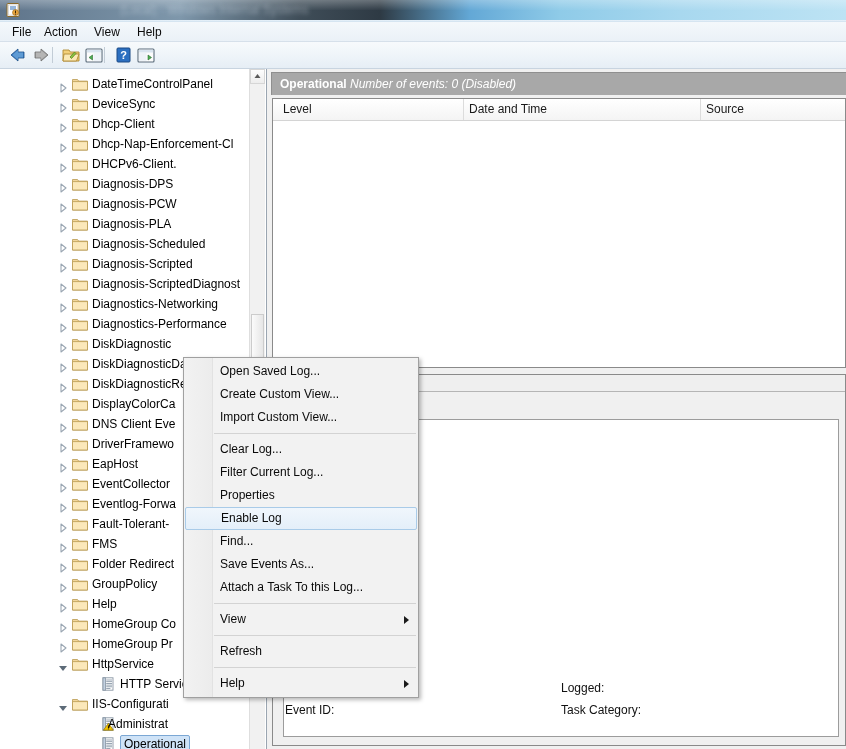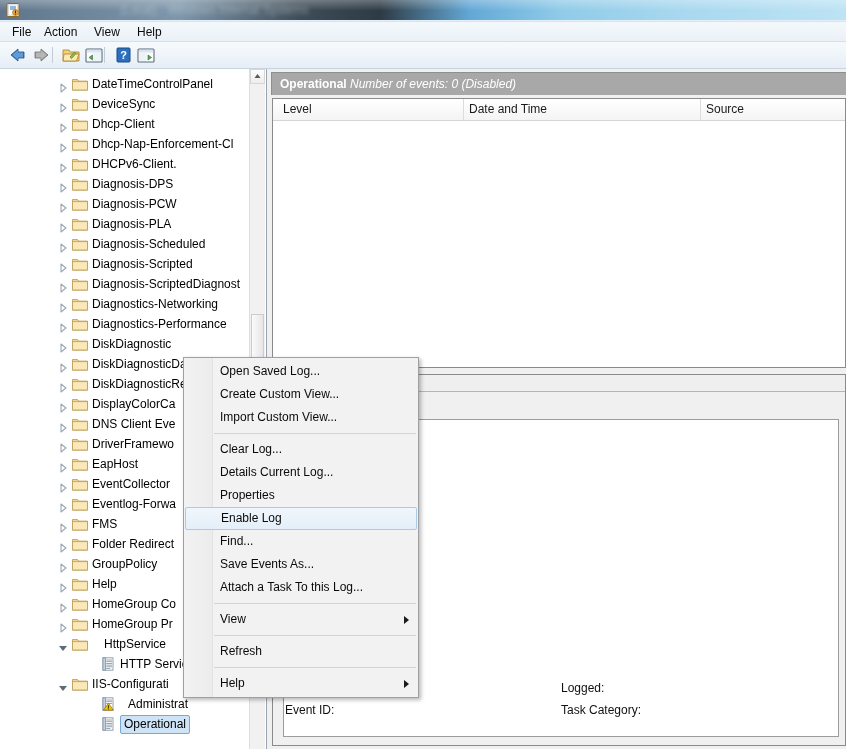--- a/index.html
+++ b/index.html
@@ -558,20 +558,30 @@
             <span class="tlabel" style="left: 92px;">Eventlog-Forwa</span>
           </div>
           <div class="tnode">
             <span class="twisty" style="left: 58px;"><svg viewBox="0 0 10 10" width="10" height="10">
                 <path d="M3 1 L8 5 L3 9 Z" fill="none" stroke="#9aa6b2" stroke-width="1.1" stroke-linejoin="round"></path>
               </svg></span>
             <span class="ticon" style="left: 72px;"><svg viewBox="0 0 16 14" width="16" height="14">
       <path d="M0.5 2.5 h5 l1.2 1.6 H15.5 v9 H0.5 Z" fill="#f2d69a" stroke="#b99a52" stroke-width="0.8"></path>
       <path d="M0.5 4.6 h15 v8.4 H0.5 Z" fill="#fbe8b9" stroke="#b99a52" stroke-width="0.8"></path>
     </svg></span>
+            <span class="tlabel" style="left: 92px;">Fault-Tolerant-</span>
+          </div>
+          <div class="tnode">
+            <span class="twisty" style="left: 58px;"><svg viewBox="0 0 10 10" width="10" height="10">
+                <path d="M3 1 L8 5 L3 9 Z" fill="none" stroke="#9aa6b2" stroke-width="1.1" stroke-linejoin="round"></path>
+              </svg></span>
+            <span class="ticon" style="left: 72px;"><svg viewBox="0 0 16 14" width="16" height="14">
+      <path d="M0.5 2.5 h5 l1.2 1.6 H15.5 v9 H0.5 Z" fill="#f2d69a" stroke="#b99a52" stroke-width="0.8"></path>
+      <path d="M0.5 4.6 h15 v8.4 H0.5 Z" fill="#fbe8b9" stroke="#b99a52" stroke-width="0.8"></path>
+    </svg></span>
             <span class="tlabel" style="left: 92px;">FMS</span>
           </div>
           <div class="tnode">
             <span class="twisty" style="left: 58px;"><svg viewBox="0 0 10 10" width="10" height="10">
                 <path d="M3 1 L8 5 L3 9 Z" fill="none" stroke="#9aa6b2" stroke-width="1.1" stroke-linejoin="round"></path>
               </svg></span>
             <span class="ticon" style="left: 72px;"><svg viewBox="0 0 16 14" width="16" height="14">
       <path d="M0.5 2.5 h5 l1.2 1.6 H15.5 v9 H0.5 Z" fill="#f2d69a" stroke="#b99a52" stroke-width="0.8"></path>
       <path d="M0.5 4.6 h15 v8.4 H0.5 Z" fill="#fbe8b9" stroke="#b99a52" stroke-width="0.8"></path>
     </svg></span>
@@ -618,21 +628,21 @@
             <span class="tlabel" style="left: 92px;">HomeGroup Pr</span>
           </div>
           <div class="tnode">
             <span class="twisty" style="left: 58px;"><svg viewBox="0 0 10 10" width="10" height="10">
                 <path d="M1 3 H9 L5 8 Z" fill="#5d6b78"></path>
               </svg></span>
             <span class="ticon" style="left: 72px;"><svg viewBox="0 0 16 14" width="16" height="14">
       <path d="M0.5 2.5 h5 l1.2 1.6 H15.5 v9 H0.5 Z" fill="#f2d69a" stroke="#b99a52" stroke-width="0.8"></path>
       <path d="M0.5 4.6 h15 v8.4 H0.5 Z" fill="#fbe8b9" stroke="#b99a52" stroke-width="0.8"></path>
     </svg></span>
-            <span class="tlabel" style="left: 104px;">HttpService</span>
+            <span class="tlabel" style="left: 92px;">HttpService</span>
           </div>
           <div class="tnode">
             <span class="ticon" style="left: 100px;"><svg viewBox="0 0 16 14" width="16" height="14">
       <rect x="3" y="0.8" width="10" height="12.4" fill="#ffffff" stroke="#8996a4" stroke-width="0.9"></rect>
       <rect x="3" y="0.8" width="2.4" height="12.4" fill="#c7d6e5" stroke="#8996a4" stroke-width="0.9"></rect>
       <g fill="#7f8fa0">
         <rect x="6.2" y="2.6" width="5.8" height="0.8"></rect>
         <rect x="6.2" y="4.3" width="5.8" height="0.8"></rect>
         <rect x="6.2" y="6.0" width="5.8" height="0.8"></rect>
         <rect x="6.2" y="7.7" width="5.8" height="0.8"></rect>
@@ -658,21 +668,21 @@
       <rect x="3" y="0.8" width="2.4" height="12.4" fill="#c7d6e5" stroke="#8996a4" stroke-width="0.9"></rect>
       <g fill="#7f8fa0">
         <rect x="6.2" y="2.6" width="5.8" height="0.8"></rect>
         <rect x="6.2" y="4.3" width="5.8" height="0.8"></rect>
         <rect x="6.2" y="6.0" width="5.8" height="0.8"></rect>
       </g>
       <path d="M8.4 6.2 L13.4 13.2 H3.4 Z" fill="#f2c200" stroke="#8a7000" stroke-width="0.7"></path>
       <rect x="7.9" y="8.3" width="1" height="2.6" fill="#332a00"></rect>
       <rect x="7.9" y="11.4" width="1" height="1" fill="#332a00"></rect>
     </svg></span>
-            <span class="tlabel" style="left: 128px;">Administrat</span>
+            <span class="tlabel" style="left: 108px;">Administrat</span>
           </div>
           <div class="tnode sel">
             <span class="ticon" style="left: 100px;"><svg viewBox="0 0 16 14" width="16" height="14">
       <rect x="3" y="0.8" width="10" height="12.4" fill="#ffffff" stroke="#8996a4" stroke-width="0.9"></rect>
       <rect x="3" y="0.8" width="2.4" height="12.4" fill="#c7d6e5" stroke="#8996a4" stroke-width="0.9"></rect>
       <g fill="#7f8fa0">
         <rect x="6.2" y="2.6" width="5.8" height="0.8"></rect>
         <rect x="6.2" y="4.3" width="5.8" height="0.8"></rect>
         <rect x="6.2" y="6.0" width="5.8" height="0.8"></rect>
         <rect x="6.2" y="7.7" width="5.8" height="0.8"></rect>
@@ -730,21 +740,21 @@
   </div>
 
   <div class="ctxmenu">
     <div class="gutter"></div>
     <div id="ctxitems">
         <div class="ctxitem"><span>Open Saved Log...</span></div>
         <div class="ctxitem"><span>Create Custom View...</span></div>
         <div class="ctxitem"><span>Import Custom View...</span></div>
         <div class="ctxsep"></div>
         <div class="ctxitem"><span>Clear Log...</span></div>
-        <div class="ctxitem"><span>Details Current Log...</span></div>
+        <div class="ctxitem"><span>Filter Current Log...</span></div>
         <div class="ctxitem"><span>Properties</span></div>
         <div class="ctxitem hl"><span>Enable Log</span></div>
         <div class="ctxitem"><span>Find...</span></div>
         <div class="ctxitem"><span>Save Events As...</span></div>
         <div class="ctxitem"><span>Attach a Task To this Log...</span></div>
         <div class="ctxsep"></div>
         <div class="ctxitem"><span>View</span><span class="arrow"></span></div>
         <div class="ctxsep"></div>
         <div class="ctxitem"><span>Refresh</span></div>
         <div class="ctxsep"></div>

